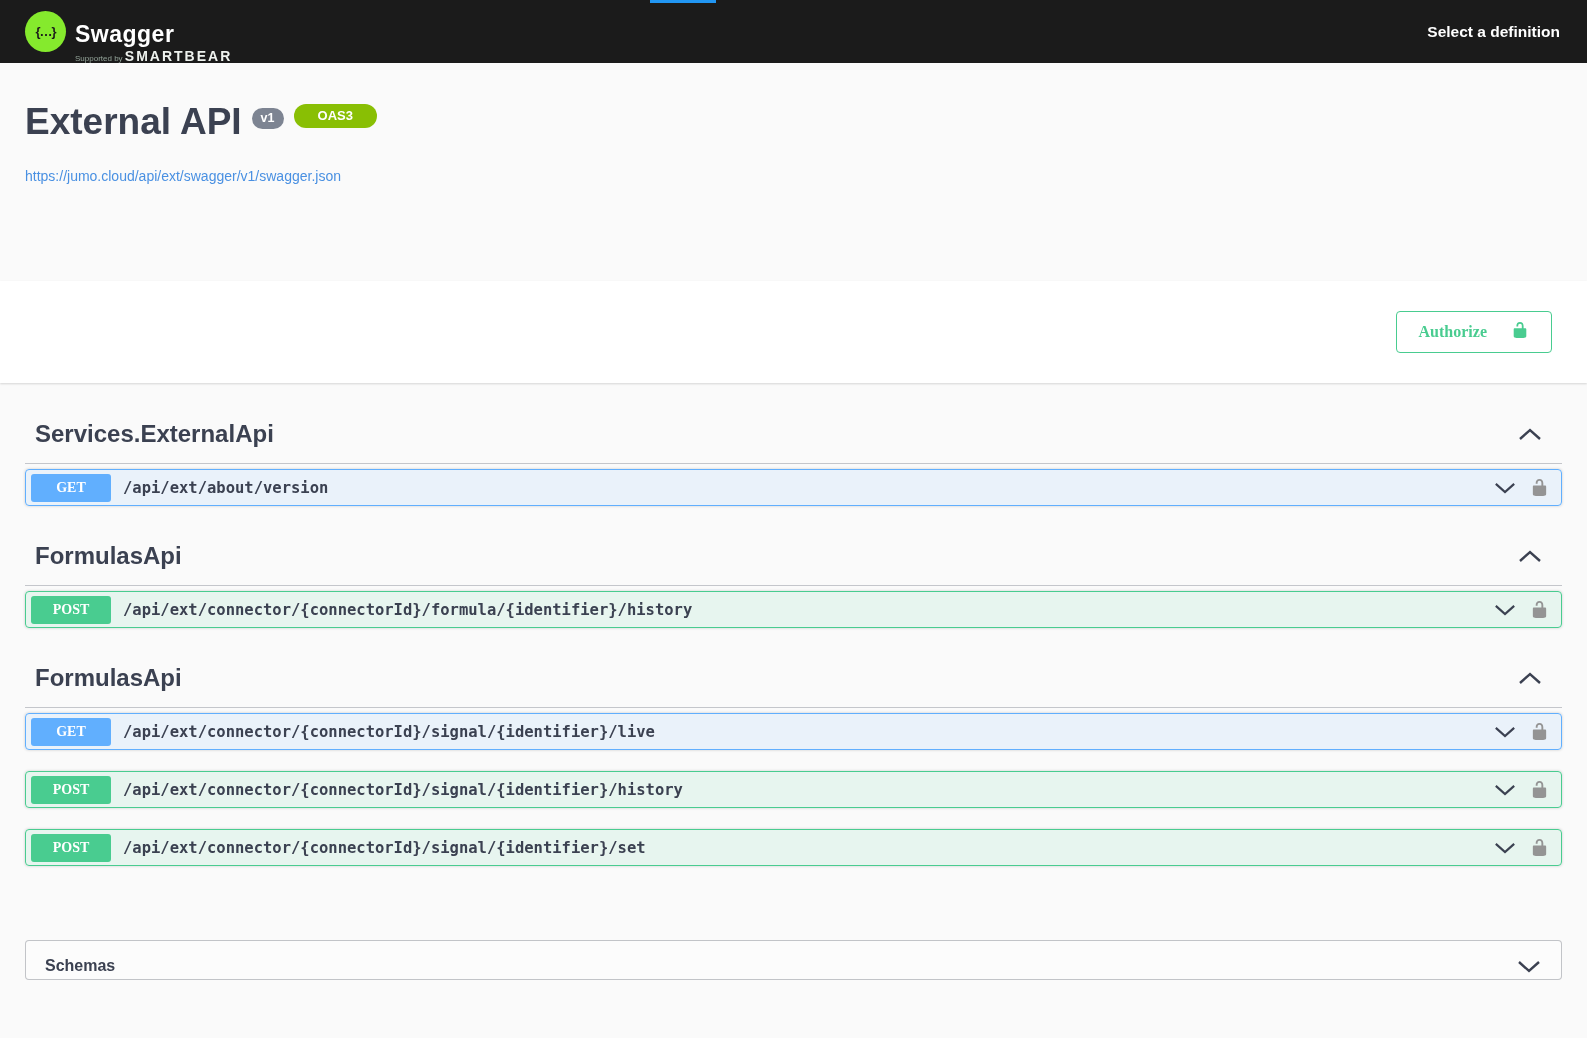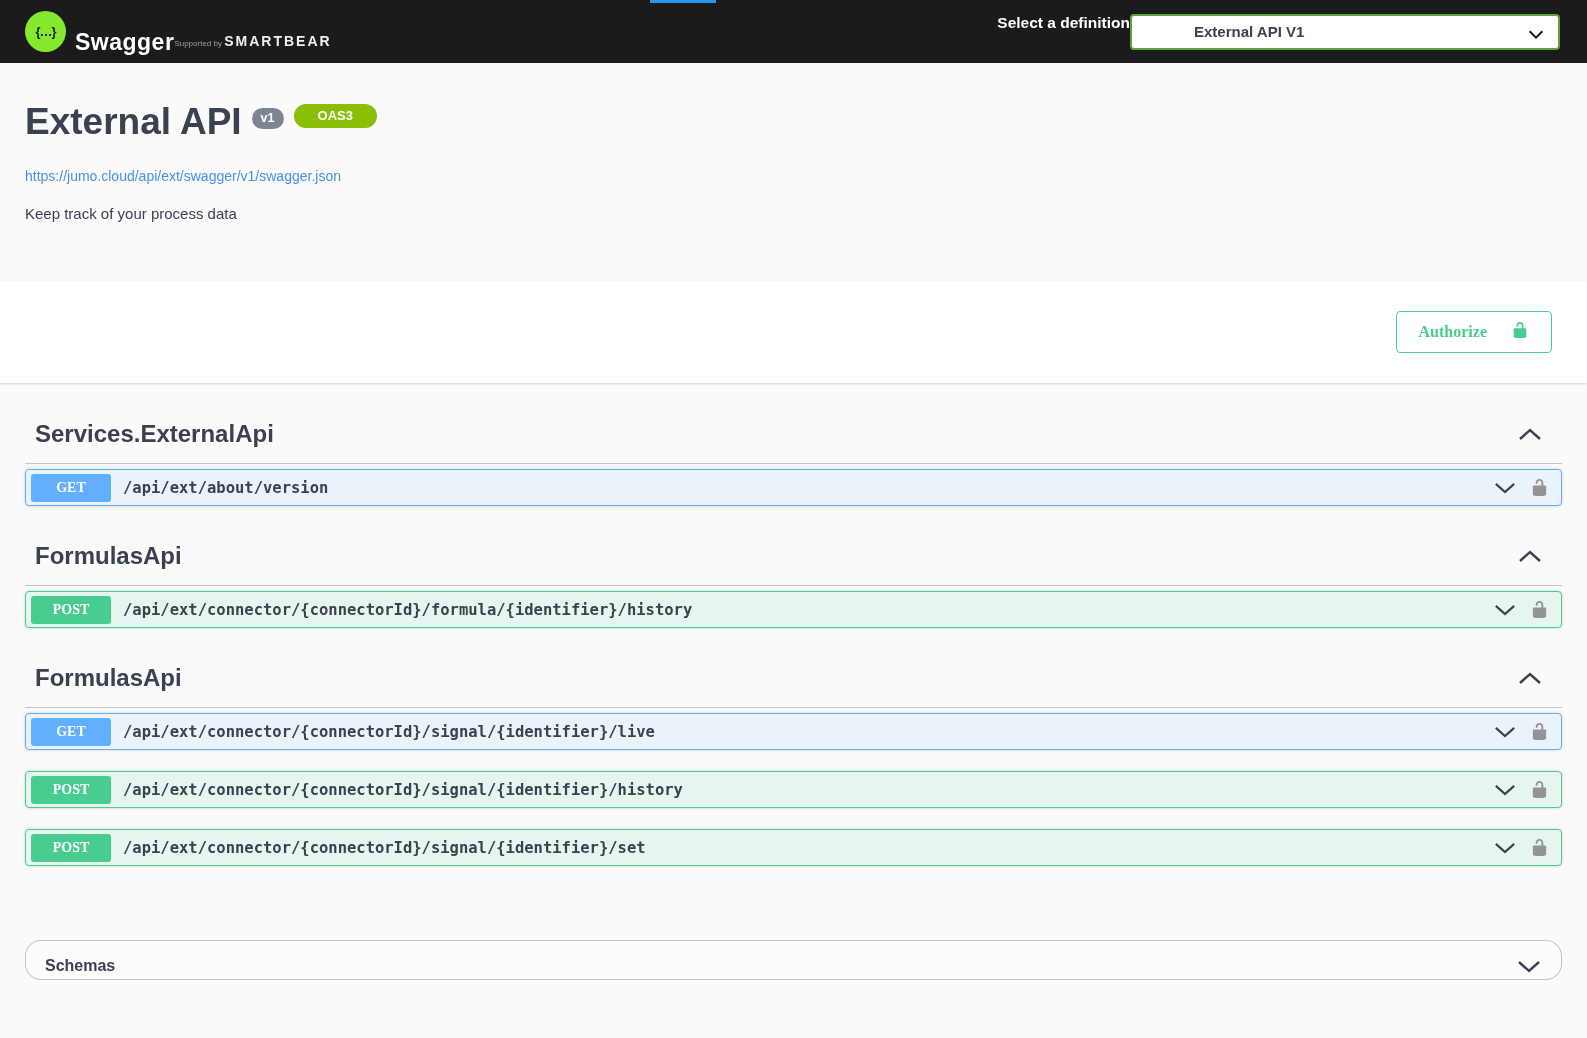--- a/index.html
+++ b/index.html
@@ -24,21 +24,21 @@
     display: flex; align-items: center; justify-content: space-between;
     padding: 0 27px 0 25px;
   }
   .logo { display: flex; align-items: center; gap: 9px; }
   .logo-circle {
     width: 41px; height: 41px; border-radius: 50%;
     background: var(--logo_green, #85ea2d);
     display: flex; align-items: center; justify-content: center;
     color: #1b1b1b; font-weight: 700; font-size: 13px; letter-spacing: -1px;
   }
-  .logo-text-wrap { display: flex; flex-direction: row; line-height: 1; margin-top: 22px; }
+  .logo-text-wrap { display: flex; flex-direction: column; line-height: 1; margin-top: 22px; }
   .logo-title { color: #ffffff; font-size: 23px; font-weight: 700; letter-spacing: .5px; }
   .logo-sub { margin-top: 3px; font-size: 8px; color: #93a398; }
   .logo-sub .smartbear { color: #eef2ee; font-weight: 700; font-size: 14px; letter-spacing: 2px; }
 
   .definition-wrap { display: flex; }
   .definition-label { color: #ffffff; font-weight: 700; font-size: 15.5px; white-space: nowrap; }
   .definition-select {
     width: 430px; height: 36px; background: #ffffff;
     border: 2px solid var(--select_border, #62a03f); border-radius: 4px;
     display: flex; align-items: center; padding-left: 62px;
@@ -116,21 +116,21 @@
     font-family: "DejaVu Sans Mono", monospace;
     font-weight: 700; font-size: 15.5px; color: var(--text, #3b4151);
     letter-spacing: 0;
   }
   .op-right { display: flex; align-items: center; gap: 14px; }
   .lock-icon svg { fill: var(--lock_gray, #949494); display: block; }
 
   
   .models {
     margin: 36px 25px 0; height: 40px;
-    border: 1px solid rgba(59,65,81,.3); border-radius: 16px;
+    border: 1px solid rgba(59,65,81,.3); border-radius: 4px;
     background: #fcfcfc;
     display: flex; align-items: center; justify-content: space-between;
     padding: 12px 20px 0 19px; cursor: pointer;
   }
   .models-title { font-size: 16px; font-weight: 700; color: var(--text, #3b4151); }
 </style>
 </head>
 <body>
 
 <div class="top-accent"></div>
@@ -141,39 +141,30 @@
     <div class="logo-text-wrap">
       <span class="logo-title">Swagger</span>
       <span class="logo-sub">
         <span>Supported by</span>
         <span class="smartbear">SMARTBEAR</span>
       </span>
     </div>
   </div>
   <div class="definition-wrap">
     <span class="definition-label">Select a definition</span>
-    <div class="definition-select">
-      <span>External API V1</span>
-      <span class="chev">
-        <svg width="18" height="14" viewBox="0 0 20 14">
-            <path d="M3 4 L10 11 L17 4" fill="none" stroke="#1b1b1b" stroke-width="2.2"></path>
-          </svg>
-      </span>
-    </div>
   </div>
 </header>
 
 <section class="info-container">
   <div class="title-row">
     <h1 class="api-title">External API</h1>
     <span class="badge badge-version">v1</span>
     <span class="badge badge-oas">OAS3</span>
   </div>
   <a class="spec-url">https://jumo.cloud/api/ext/swagger/v1/swagger.json</a>
-  <p class="api-description">Keep track of your process data</p>
 </section>
 
 <section class="scheme-container">
   <button class="authorize-btn">
     <span>Authorize</span>
     <span>
       <svg width="18" height="18" viewBox="0 0 20 20">
           <path d="M15.8 8H14V5.6C14 2.703 12.665 1 10 1 7.334 1 6 2.703 6 5.6V6h2v-.801C8 3.754 8.797 3 10 3c1.203 0 2 .754 2 2.199V8H4c-.553 0-1 .646-1 1.199V17c0 .549.428 1.139.951 1.307l1.197.387C5.672 18.861 6.55 19 7.1 19h5.8c.549 0 1.428-.139 1.951-.307l1.196-.387c.524-.167.953-.757.953-1.306V9.199C17 8.646 16.553 8 15.8 8z"></path>
         </svg>
     </span>

